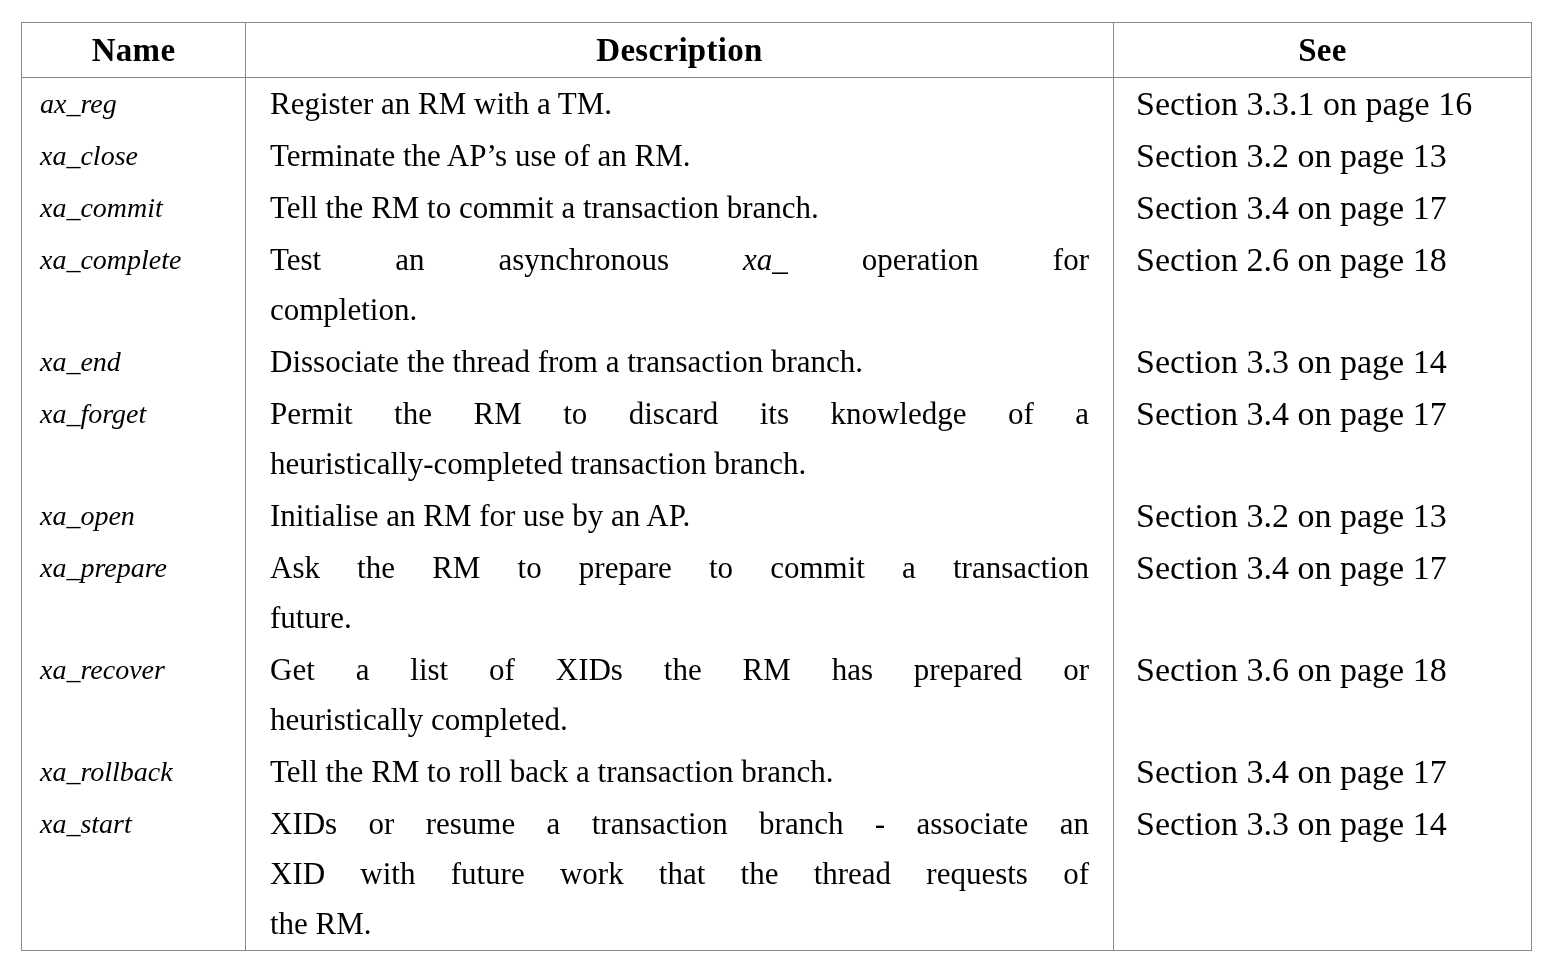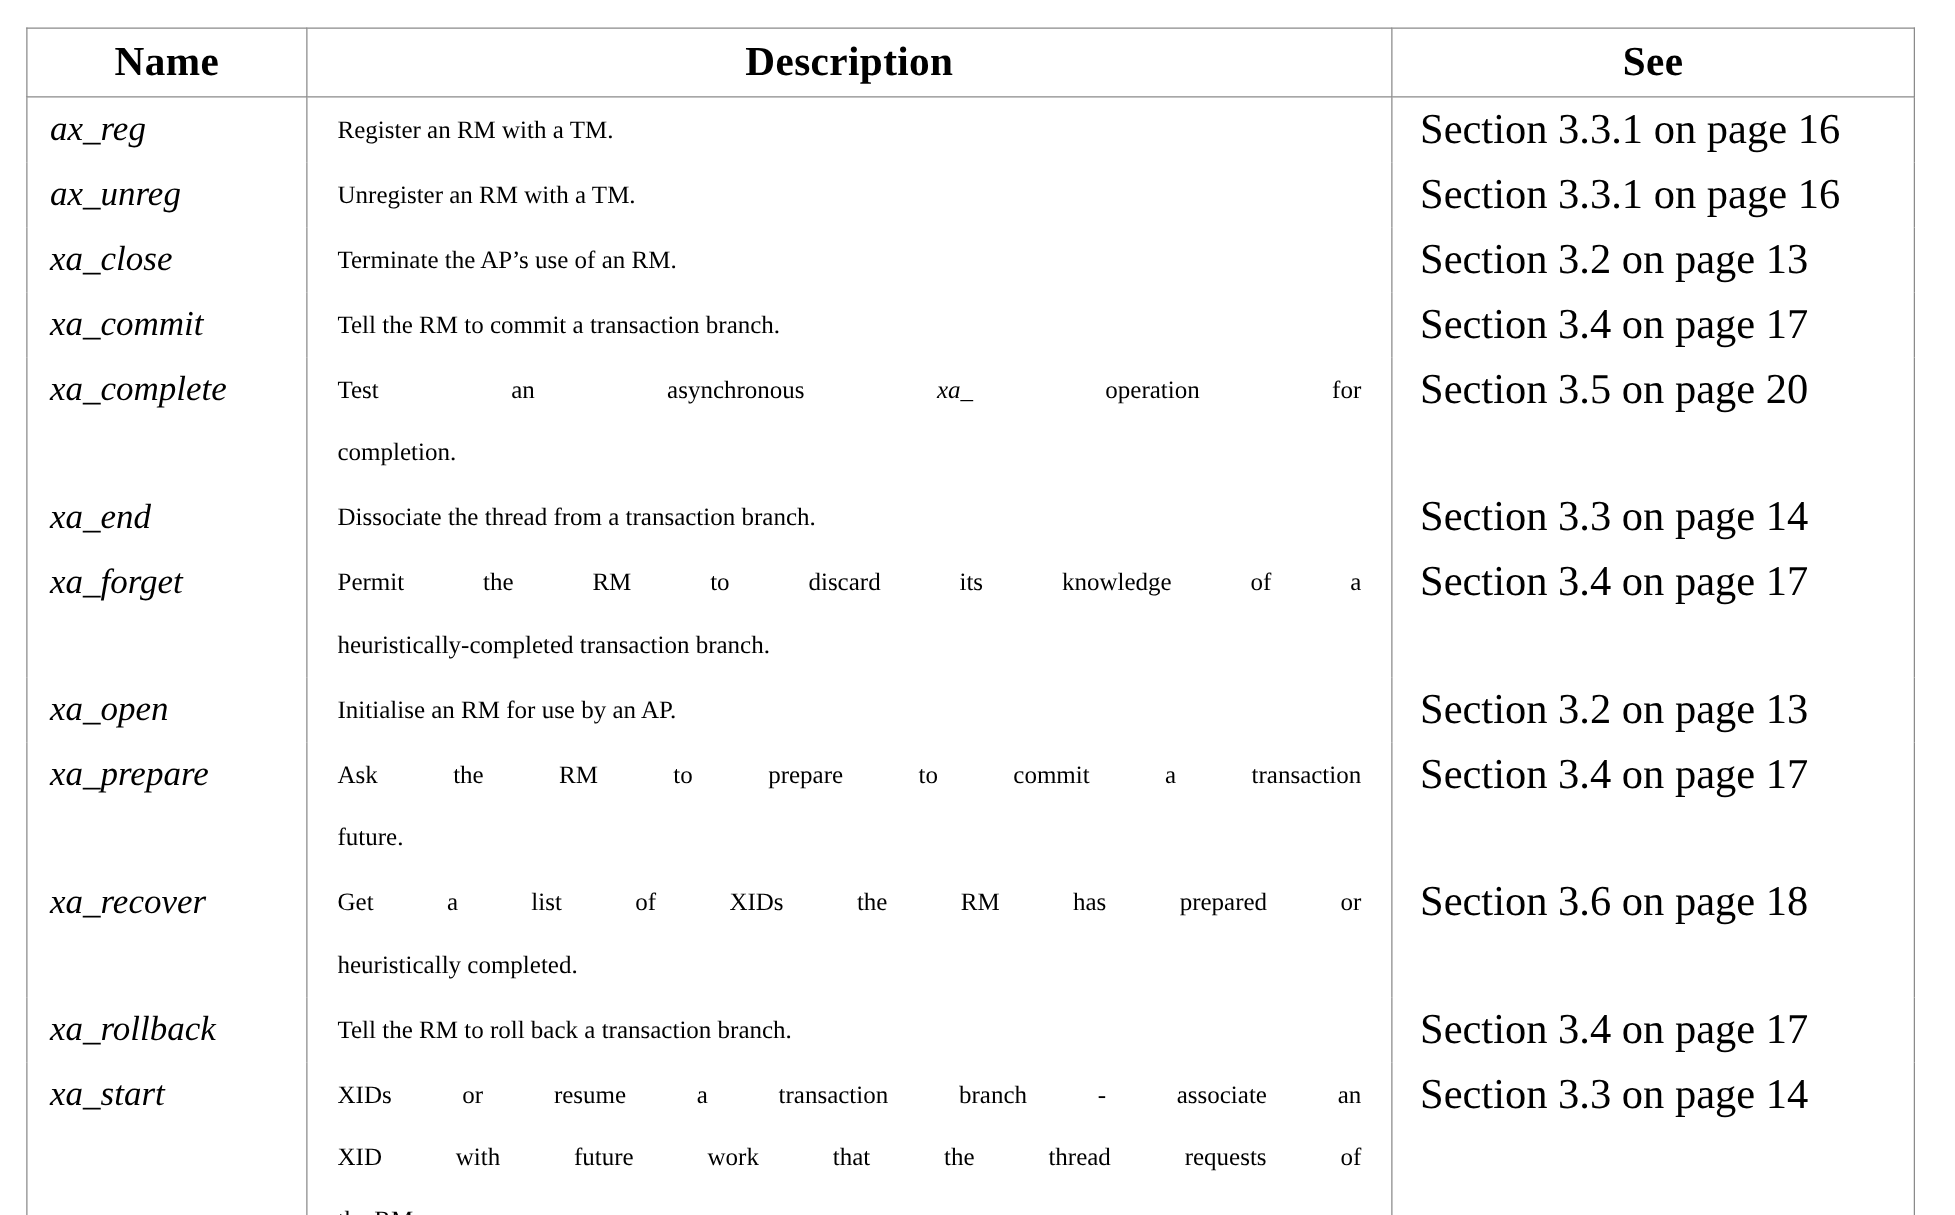--- a/index.html
+++ b/index.html
@@ -66,21 +66,21 @@
 
   .cell-name {
     font-style: italic;
     font-size: 28px;
     line-height: 50px;
     padding: 1px 6px 1px 18px;
     white-space: nowrap;
   }
 
   .cell-desc {
-    font-size: 20px;
+    font-size: 31px;
     line-height: 50px;
     padding: 1px 24px 1px 24px;
     text-align: justify;
     text-justify: inter-word;
     hyphens: none;
   }
 
   .cell-see {
     font-size: 34px;
     line-height: 50px;
@@ -137,27 +137,20 @@
     <tbody>
 
       <tr class="inner first-in-group">
         <td class="cell-name">ax_reg</td>
         <td class="cell-desc">
           <div class="nojust">Register an RM with a TM.</div>
         </td>
         <td class="cell-see">Section 3.3.1 on page 16</td>
       </tr>
 
-      <tr class="inner group-end">
-        <td class="cell-name">ax_unreg</td>
-        <td class="cell-desc">
-          <div class="nojust">Unregister an RM with a TM.</div>
-        </td>
-        <td class="cell-see">Section 3.3.1 on page 16</td>
-      </tr>
 
     </tbody>
 
     <tbody>
 
       <tr class="inner first-in-group">
         <td class="cell-name">xa_close</td>
         <td class="cell-desc">
           <div class="nojust">Terminate the AP’s use of an RM.</div>
         </td>
@@ -171,21 +164,21 @@
         </td>
         <td class="cell-see">Section 3.4 on page 17</td>
       </tr>
 
       <tr class="inner">
         <td class="cell-name">xa_complete</td>
         <td class="cell-desc">
           <div class="just" style="text-align:justify; text-align-last:justify;"><span>Test an asynchronous </span><span class="ital">xa_</span><span> operation for</span></div>
           <div class="nojust">completion.</div>
         </td>
-        <td class="cell-see">Section 3.5 on page 20</td>
+        <td class="cell-see">Section 2.6 on page 18</td>
       </tr>
 
       <tr class="inner">
         <td class="cell-name">xa_end</td>
         <td class="cell-desc">
           <div class="nojust">Dissociate the thread from a transaction branch.</div>
         </td>
         <td class="cell-see">Section 3.3 on page 14</td>
       </tr>
 

